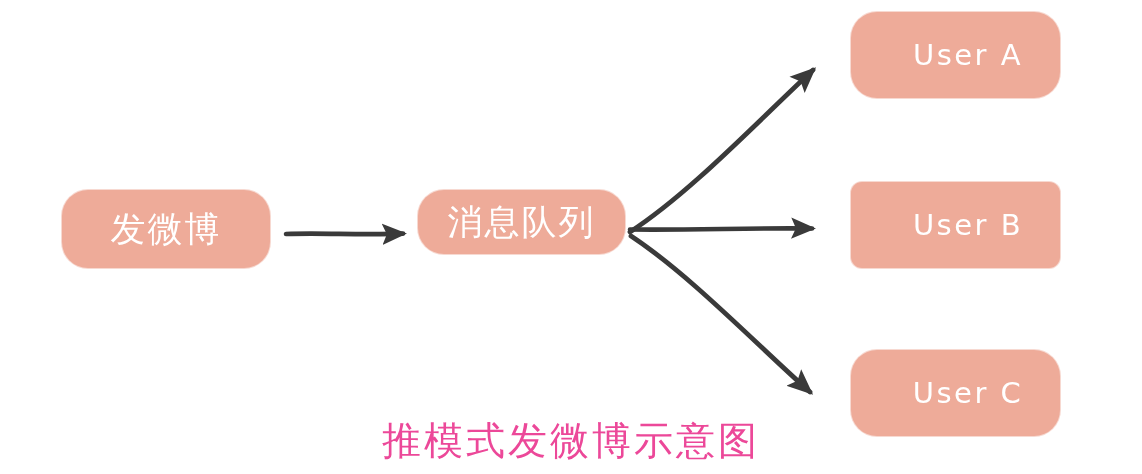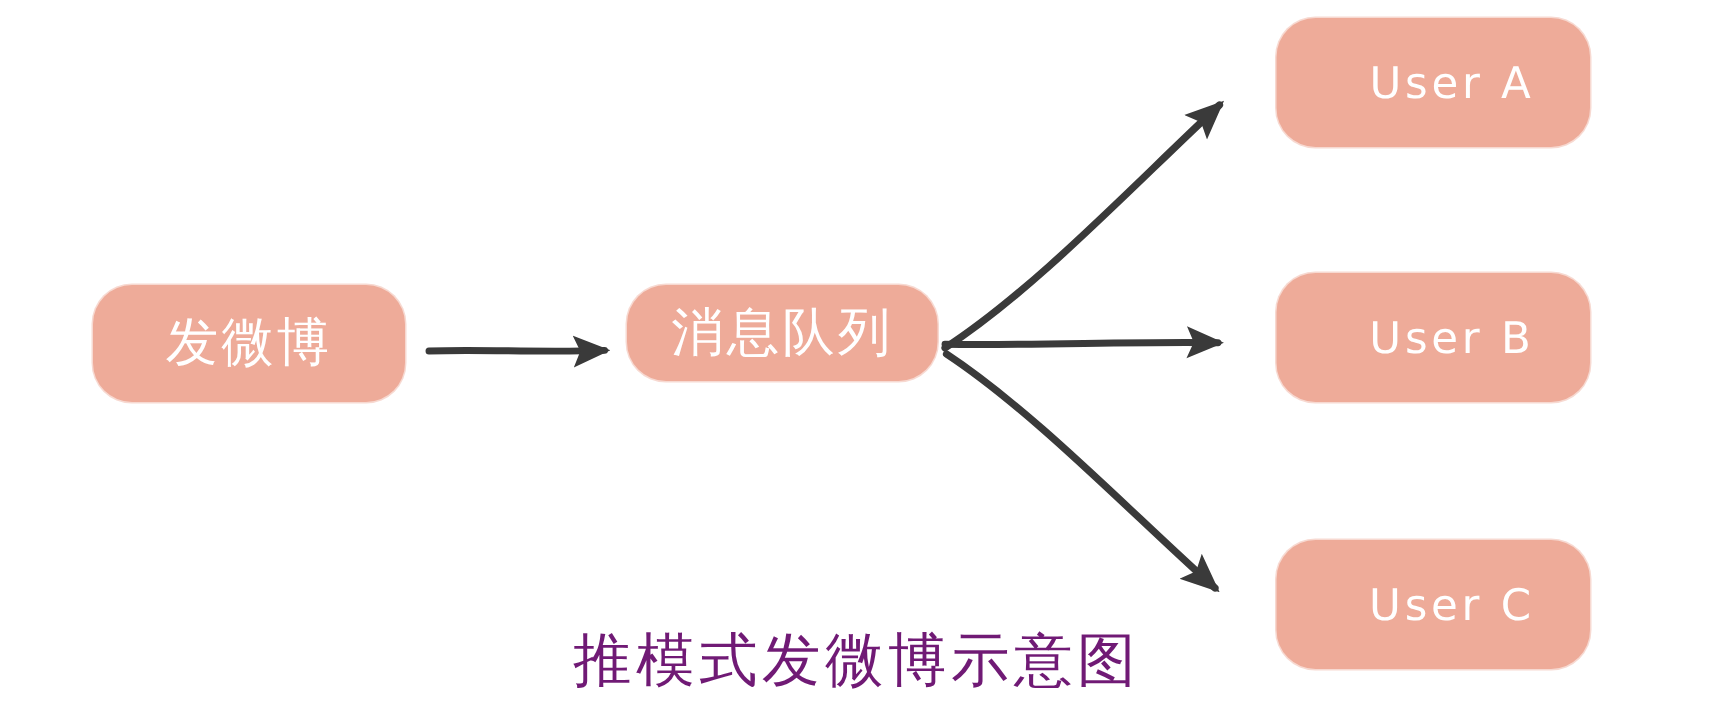--- a/index.html
+++ b/index.html
@@ -48,30 +48,30 @@
   .node-en {
     font-family: "DejaVu Sans", sans-serif;
     font-size: 29px;
     letter-spacing: 2.5px;
     font-weight: 400;
     padding-left: 25px;
   }
   #node-post      { left: 62px;  top: 190px; width: 208px; height: 78px; }
   #node-queue     { left: 418px; top: 190px; width: 207px; height: 64px; }
   #node-user-a    { left: 851px; top: 12px;  width: 209px; height: 86px; }
-  #node-user-b    { left: 851px; top: 182px; width: 209px; height: 86px; }
-  #node-user-c    { left: 851px; top: 360px; width: 209px; height: 86px; }
+  #node-user-b    { left: 851px; top: 182px; width: 209px; height: 86px; border-radius: 11px; }
+  #node-user-c    { left: 851px; top: 350px; width: 209px; height: 86px; }
 
   #caption {
     position: absolute;
     left: 0;
     top: 418px;
     width: 1142px;
     text-align: center;
-    color: #701a75;
+    color: #ec4899;
     font-family: "DejaVu Sans", sans-serif;
     font-size: 39px;
     letter-spacing: 3px;
     line-height: 1.2;
     user-select: none;
   }
 </style>
 </head>
 <body>
 

